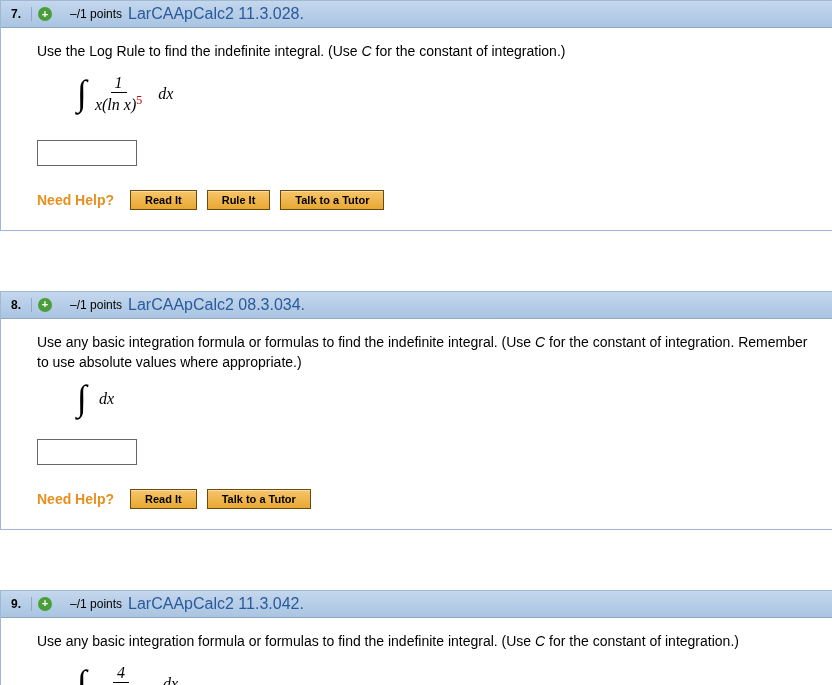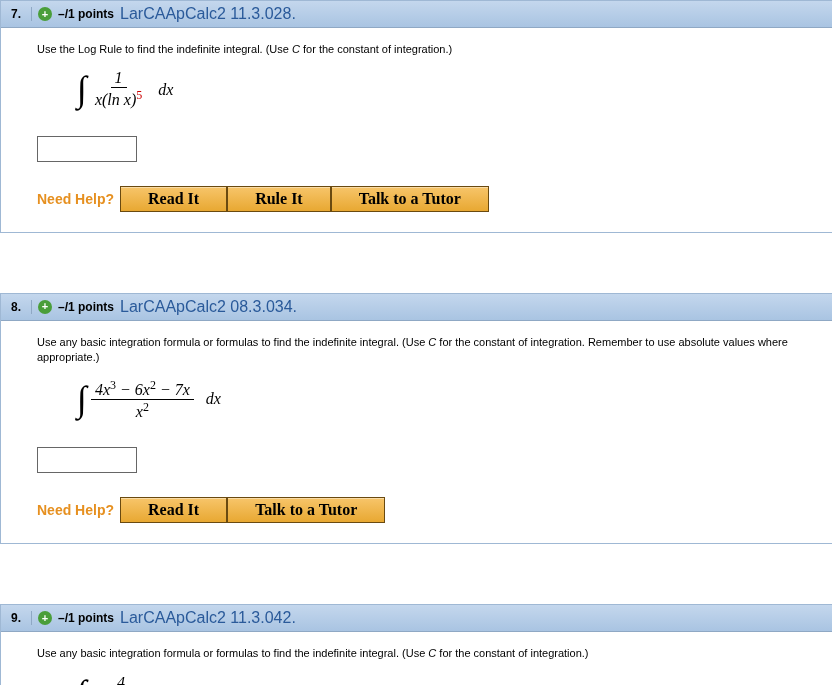--- a/index.html
+++ b/index.html
@@ -39,31 +39,31 @@
     color: #fff;
     font-size: 11px;
     font-weight: bold;
     align-items: center;
     justify-content: center;
     line-height: 1;
   }
   .points {
     font-size: 12px;
   }
-  .points b { font-weight: bold; }
+  .points b { font-weight: normal; margin-left: 12px; }
   .ref {
     color: #2a5a9a;
     font-size: 16px;
   }
   .q-body {
     padding: 14px 18px 20px 36px;
   }
   .prompt {
     margin-bottom: 12px;
-    font-size: 11px;
+    font-size: 14px;
     line-height: 1.4;
   }
   .prompt i { font-style: italic; }
   .formula {
     margin: 10px 0 18px 40px;
     font-family: "Times New Roman", serif;
     font-size: 16px;
     font-style: italic;
     display: flex;
     align-items: center;
@@ -91,35 +91,36 @@
     border: 1px solid #666;
     margin: 8px 0 20px 0;
     background: #fff;
     padding: 2px 4px;
     font-size: 12px;
     box-sizing: border-box;
   }
   .help-row {
     display: flex;
     align-items: center;
+    gap: 10px;
     margin-top: 4px;
   }
   .need-help {
     color: #e69020;
     font-weight: bold;
     font-size: 14px;
     margin-right: 6px;
   }
   .help-btn {
     background: linear-gradient(#f7c56a, #e8a832);
     border: 1px solid #6a4a10;
-    padding: 3px 27px;
-    font-size: 16px;
-    font-weight: bold;
-    font-family: Liberation Serif, serif;
+    padding: 3px 14px;
+    font-size: 11px;
+    font-weight: bold;
+    font-family: Liberation Sans, sans-serif;
     cursor: pointer;
     color: #000;
     box-shadow: inset 0 1px 0 rgba(255,255,255,0.4);
   }
 </style>
 </head>
 <body>
 
 <div class="question">
   <div class="q-header">
@@ -157,24 +158,20 @@
     <span class="plus-icon">+</span>
     <span class="points"><b>–/1 points</b></span>
     <span class="ref">LarCAApCalc2 08.3.034.</span>
   </div>
   <div class="q-body">
     <div class="prompt">
       <span>Use any basic integration formula or formulas to find the indefinite integral. (Use </span><i>C</i><span> for the constant of integration. Remember to use absolute values where appropriate.)</span>
     </div>
     <div class="formula">
       <span class="int-sign">∫</span>
-      <span class="frac">
-        <span class="num">4<i>x</i><span class="sup-black">3</span> − 6<i>x</i><span class="sup-black">2</span> − 7<i>x</i></span>
-        <span class="den"><i>x</i><span class="sup-black">2</span></span>
-      </span>
       <span>&nbsp;</span>
         <span>dx</span>
     </div>
     <input type="text" class="answer-box" style="">
     <div class="help-row">
       <span class="need-help">Need Help?</span>
       <button class="help-btn">Read It</button>
       <button class="help-btn">Talk to a Tutor</button>
     </div>
   </div>

